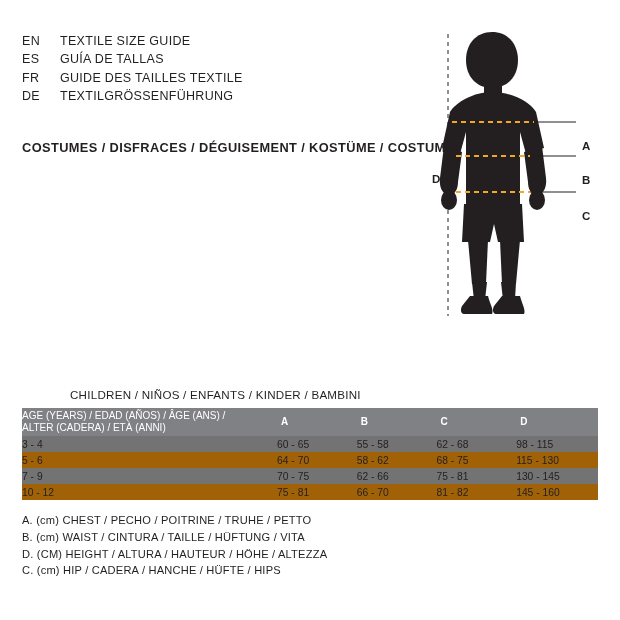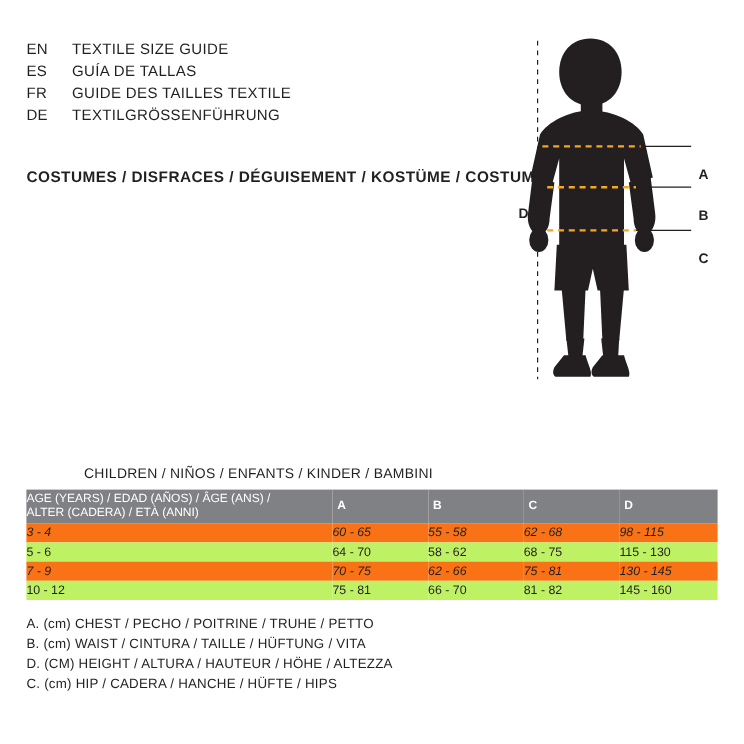--- a/index.html
+++ b/index.html
@@ -114,22 +114,22 @@
   }
   .hdr-row td.col-label {
     font-weight: bold;
     padding-left: 4px;
   }
   .data-row td {
     height: 16px;
     padding: 1px 0 1px 4px;
     font-size: 10.3px;
   }
-  .row-alt td { background: #bef264; }
-  .row-plain td { background: #f97316; font-style: italic; }
+  .row-alt td { background: #a16207; }
+  .row-plain td { background: #737373; }
 
   .c-age  { width: 262px; }
   .c-a    { width: 78px; }
   .c-b    { width: 78px; }
   .c-c    { width: 78px; }
   .c-d    { width: 80px; }
 
   
   .legend {
     position: absolute;

